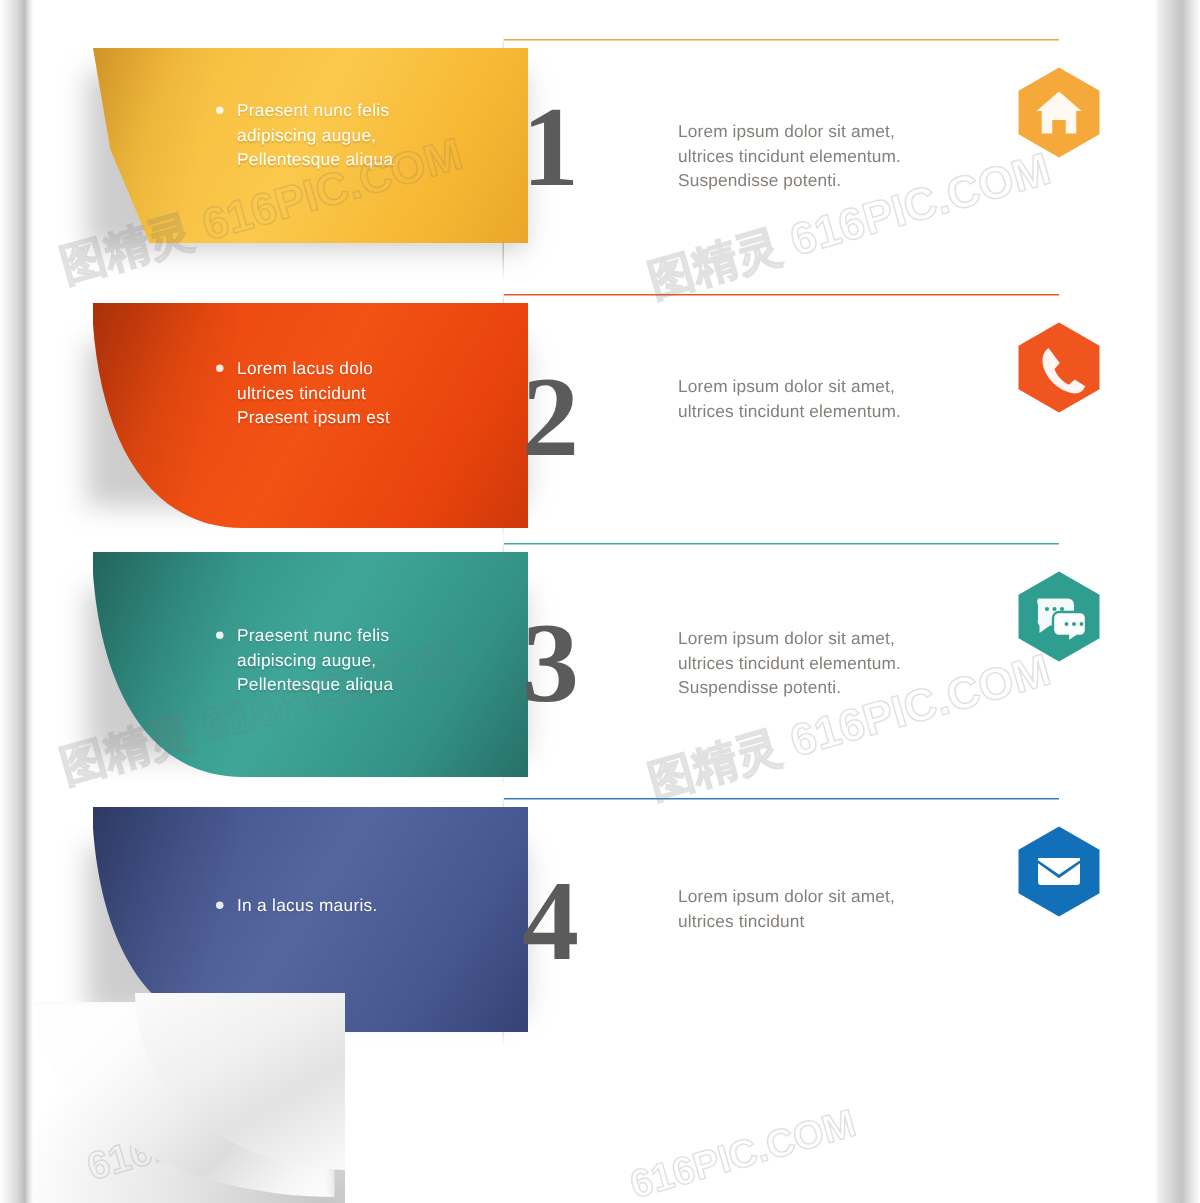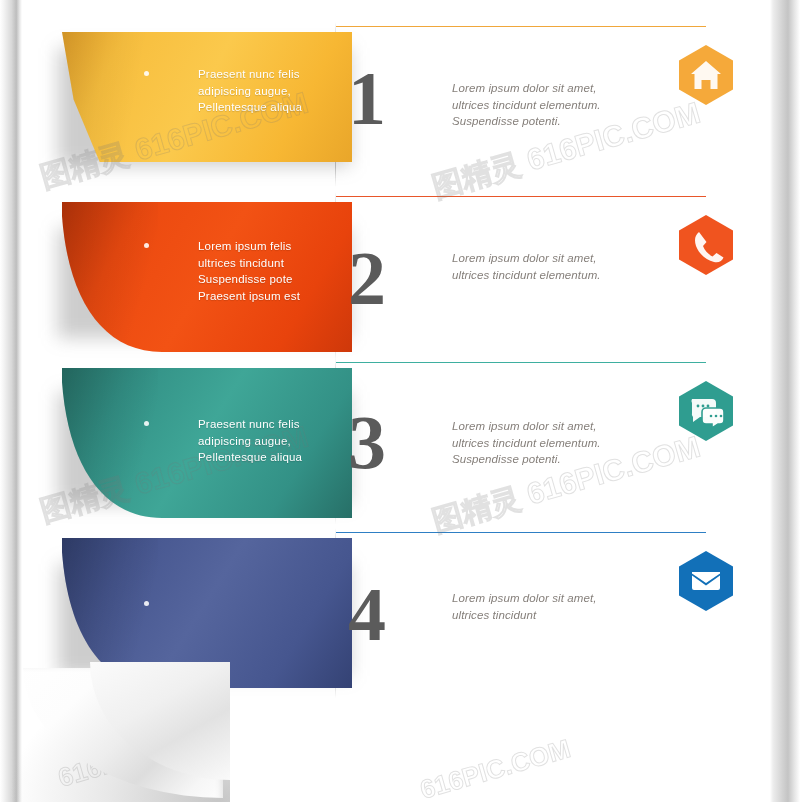--- a/index.html
+++ b/index.html
@@ -93,37 +93,36 @@
   .r-text{
     position:absolute;left:118px;top:34px;width:165px;
     color:#ffffff;font-size:11.5px;line-height:16.5px;
     letter-spacing:.2px;
     text-shadow:0 1px 1px rgba(0,0,0,.16);
   }
   .r-text .bullet{
     position:absolute;left:-14px;top:5px;width:5px;height:5px;
     border-radius:50%;background:#ffffff;opacity:.88;
   }
-  .r-line{display:block;white-space:nowrap;margin-left:40px;}
+  .r-line{display:block;white-space:nowrap;}
 
   
   .num{
     position:absolute;left:348px;top:38px;
     font-family:"Liberation Serif", serif;
     font-size:76px;line-height:76px;font-weight:bold;
     color:#5b5b5b;
     letter-spacing:-1px;
   }
 
   
   .copy{
     position:absolute;left:452px;top:58px;width:230px;
     color:#857f7a;font-size:11.5px;line-height:16.5px;
     letter-spacing:.1px;
-    font-style:italic;
   }
   .copy span{display:block;white-space:nowrap;}
 
   
   .hex{
     position:absolute;right:66px;top:22px;width:56px;height:62px;
   }
   .hex svg{display:block;width:56px;height:62px;}
 
   
@@ -189,23 +188,22 @@
     <div class="panel-rule" style="background:#E8562A;"></div>
     <div class="panel-divider"></div>
 
     <div class="ribbon-wrap">
       <div class="ribbon-shadow" style="top:26px;height:110px;"></div>
       <div class="ribbon ribbon-curved" style="background:linear-gradient(120deg,#D33C0B 0%,#EC4A10 22%,#F25214 50%,#E8430C 80%,#CE380A 100%);">
         <div class="fold" style="background:linear-gradient(105deg,rgba(0,0,0,.20) 0%,rgba(0,0,0,.07) 45%,rgba(0,0,0,0) 78%);"></div>
       </div>
       <div class="r-text" style="top:36px;">
         <span class="bullet"></span>
-        <span class="r-line">Lorem ipsum felis</span>
+        <span class="r-line">Lorem lacus dolo</span>
         <span class="r-line">ultrices tincidunt</span>
-        <span class="r-line">Suspendisse pote</span>
         <span class="r-line">Praesent ipsum est</span>
       </div>
     </div>
 
     <div class="num" style="top:48px;">2</div>
 
     <div class="copy">
       <span>Lorem ipsum dolor sit amet,</span>
       <span>ultrices tincidunt elementum.</span>
     </div>
@@ -265,20 +263,21 @@
     <div class="panel-rule" style="background:#2E7FC4;"></div>
     <div class="panel-divider"></div>
 
     <div class="ribbon-wrap">
       <div class="ribbon-shadow" style="top:26px;height:112px;"></div>
       <div class="ribbon ribbon-curved" style="background:linear-gradient(122deg,#3A4A80 0%,#46568F 20%,#55659D 48%,#46568F 78%,#344274 100%);">
         <div class="fold" style="background:linear-gradient(105deg,rgba(0,0,0,.22) 0%,rgba(0,0,0,.08) 45%,rgba(0,0,0,0) 78%);"></div>
       </div>
       <div class="r-text" style="top:58px;">
         <span class="bullet"></span>
+        <span class="r-line">In a lacus mauris.</span>
       </div>
     </div>
 
     <div class="num" style="top:48px;">4</div>
 
     <div class="copy" style="top:62px;">
       <span>Lorem ipsum dolor sit amet,</span>
       <span>ultrices tincidunt</span>
     </div>
 

